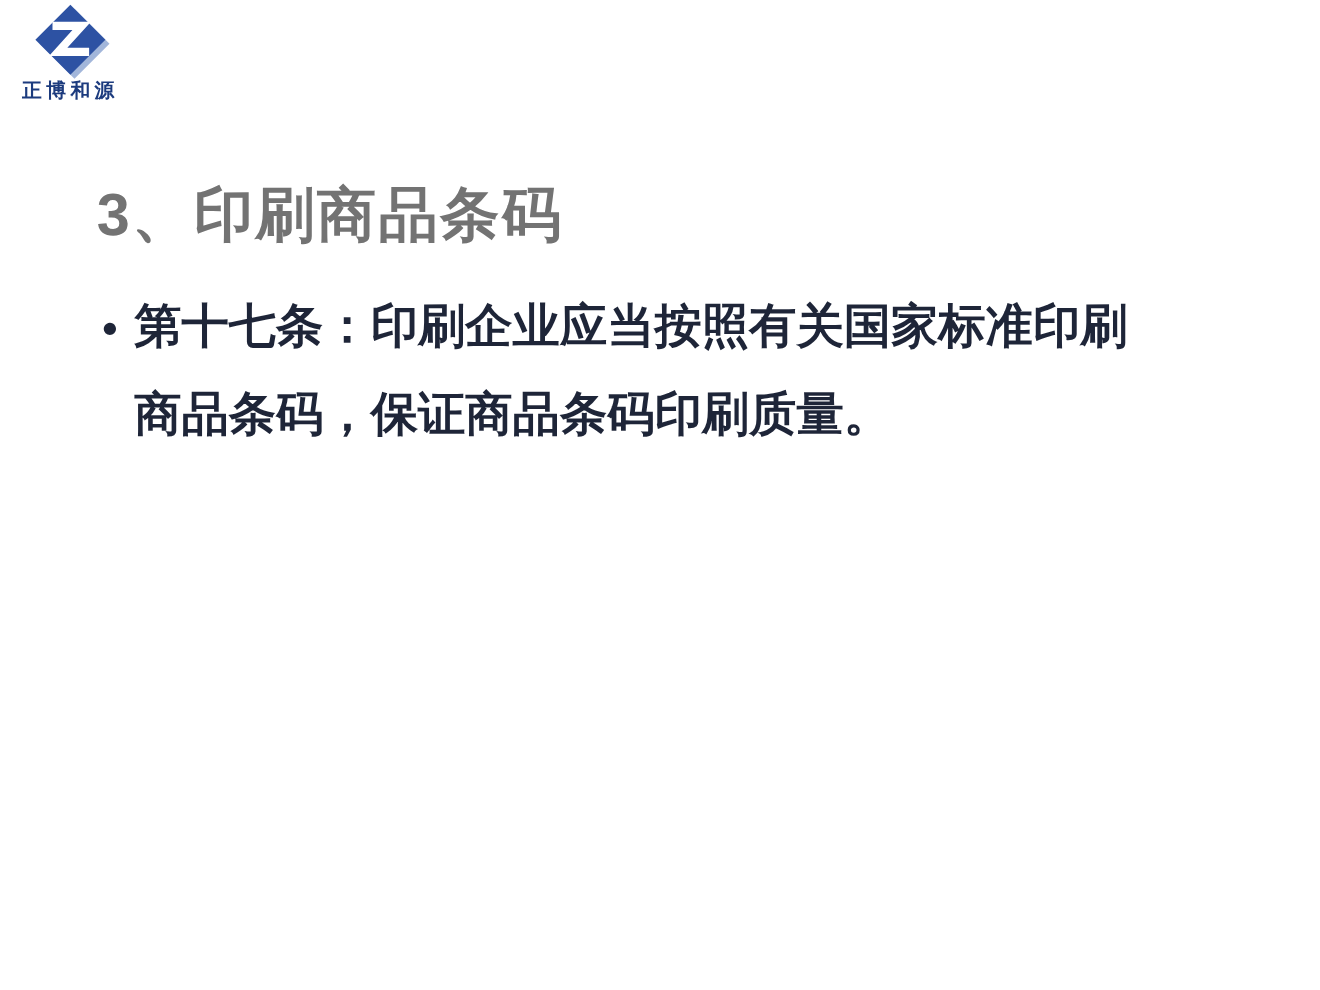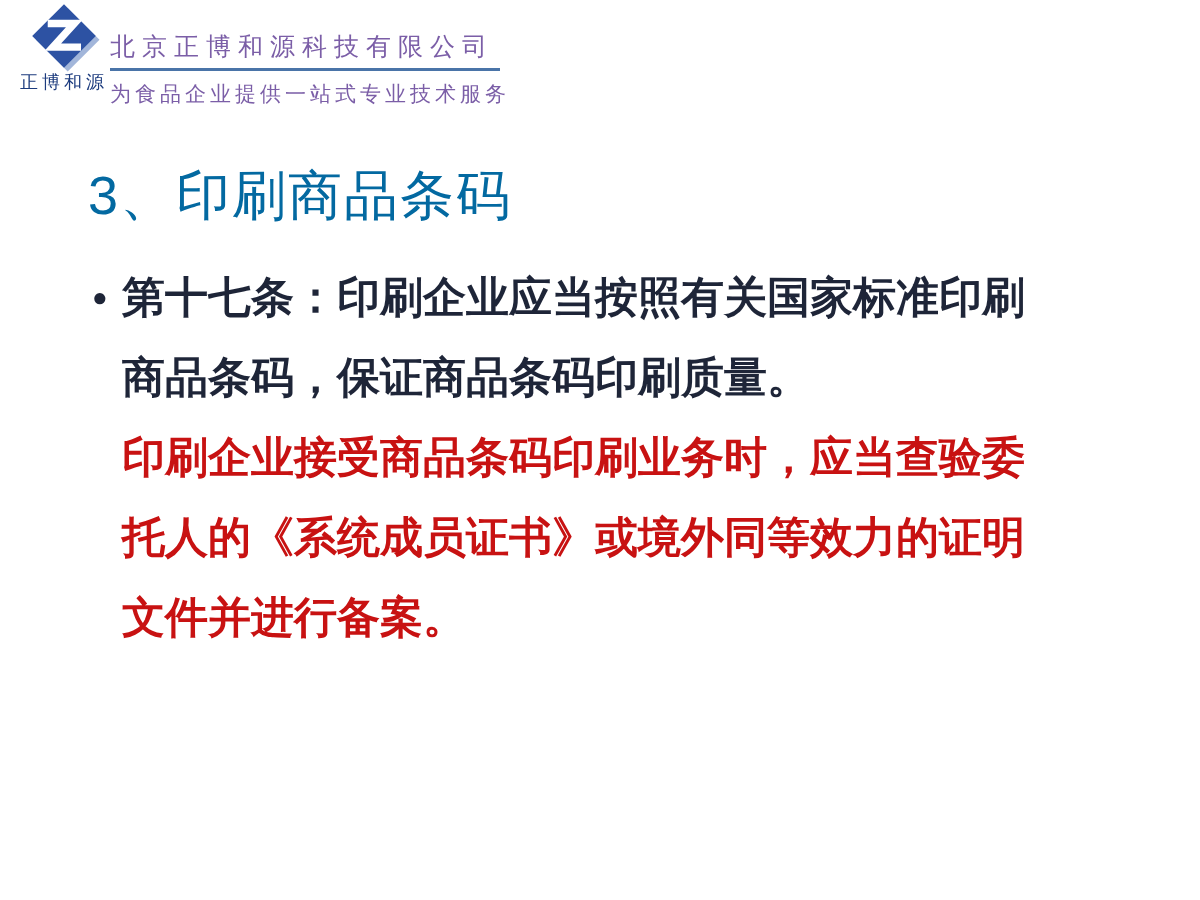--- a/index.html
+++ b/index.html
@@ -38,21 +38,21 @@
     top: 2px;
     width: 84px;
     height: 74px;
   }
   .logo-text {
     position: absolute;
     left: 0;
     top: 70px;
     width: 104px;
     font-family: "Liberation Serif", "DejaVu Serif", serif;
-    font-weight: normal;
+    font-weight: bold;
     font-size: 18px;
     letter-spacing: 4px;
     color: #1c3b7e;
     white-space: nowrap;
   }
   .company-block {
     position: absolute;
     left: 110px;
     top: 30px;
     width: 420px;
@@ -78,23 +78,23 @@
     color: #7b5ea7;
     white-space: nowrap;
   }
 
   
   .slide-title {
     position: absolute;
     left: 88px;
     top: 124px;
     font-size: 54px;
-    font-weight: 400;
+    font-weight: 700;
     letter-spacing: 2px;
-    color: #0369a1;
+    color: #737373;
     white-space: nowrap;
   }
 
   
   .body-block {
     position: absolute;
     left: 122px;
     top: 257px;
     width: 930px;
     font-size: 43px;
@@ -132,29 +132,23 @@
 
         <polygon points="55,8 98,51 55,94 12,51" fill="#a2b6da"></polygon>
 
         <polygon points="50,3 93,46 50,89 7,46" fill="#2d52a3"></polygon>
 
         <path d="M28,29 H64 L35,61 H73" fill="none" stroke="#ffffff" stroke-width="10"></path>
       </svg>
       <div class="logo-text">正博和源</div>
     </div>
 
-    <div class="company-block">
-      <div class="company-name">北京正博和源科技有限公司</div>
-      <div class="brand-underline"></div>
-      <div class="tagline">为食品企业提供一站式专业技术服务</div>
-    </div>
 
   </div>
 
   <h1 class="slide-title">3、印刷商品条码</h1>
 
   <div class="body-block">
     <span class="bullet-marker">●</span>
     <p class="black-text">第十七条：印刷企业应当按照有关国家标准印刷商品条码，保证商品条码印刷质量。</p>
-    <p class="red-text">印刷企业接受商品条码印刷业务时，应当查验委托人的《系统成员证书》或境外同等效力的证明文件并进行备案。</p>
   </div>
 
 </div>
 
 </body></html>

